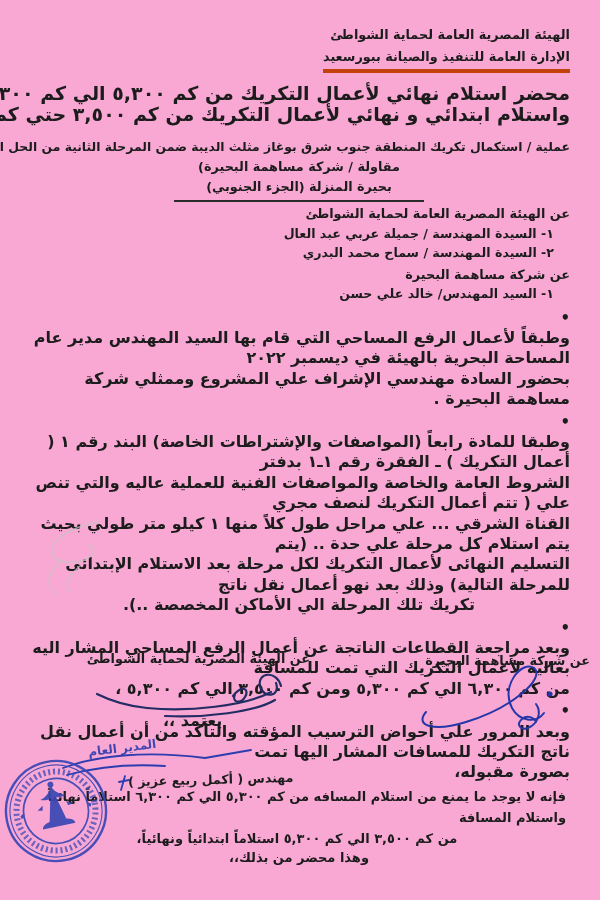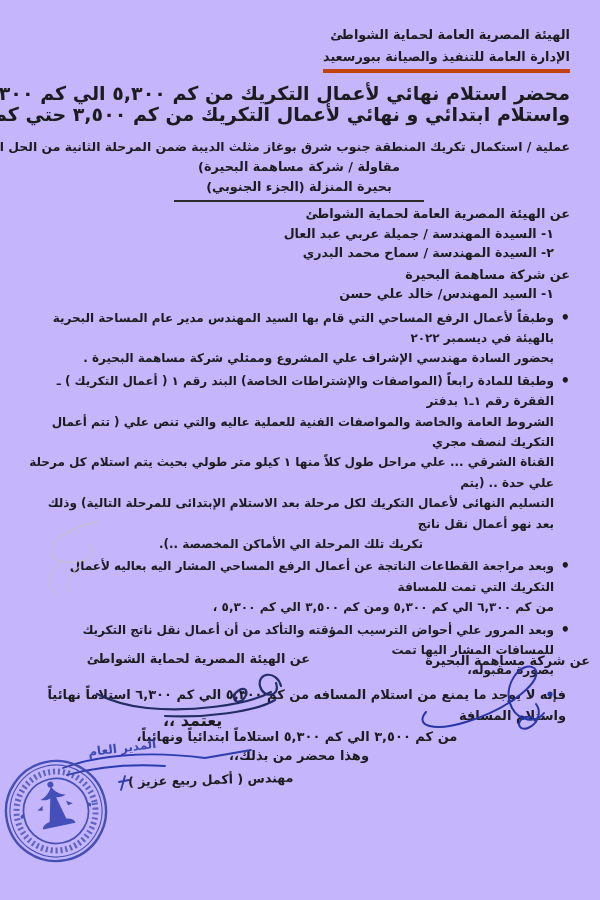--- a/index.html
+++ b/index.html
@@ -1,37 +1,37 @@
 <!DOCTYPE html>
 <html lang="ar" dir="rtl"><head>
 <meta charset="utf-8">
 <style>
   html,body{margin:0;padding:0;background:#e8e8e8;}
   .page{
     position:relative;width:600px;height:900px;margin:0 auto;
-    background:#c4b5fd;overflow:hidden;color:#1c1c1c;
+    background:#f9a8d4;overflow:hidden;color:#1c1c1c;
     font-family:"DejaVu Sans", sans-serif;font-weight:700;direction:rtl;
   }
   .content{padding:24px 30px 0 28px;}
   
   .hdr{text-align:right;font-size:12.8px;line-height:22px;}
   .hdr .u{display:inline-block;border-bottom:4px solid #c2410c;padding-bottom:1px;}
   
   .title{text-align:center;font-size:19px;line-height:21px;margin-top:10px;white-space:nowrap;}
   
   .subj1{text-align:center;font-size:12.4px;margin-top:12px;line-height:20px;white-space:nowrap;}
   .subjc{text-align:center;font-size:12.8px;line-height:20px;}
   .rule{width:250px;margin:3px auto 0 auto;border-top:2.4px solid #2a2a2a;}
   
   .intro{margin-top:10px;font-size:13.2px;line-height:20px;}
   .heading{font-size:12.8px;line-height:19.5px;margin-top:2px;}
   .member{padding-right:16px;line-height:19.5px;font-size:12.6px;}
   
   .bullets{margin-top:4px;}
-  .bullet{display:flex;margin-bottom:2px;font-size:12px;line-height:20.4px;}
+  .bullet{display:flex;margin-bottom:2px;font-size:16px;line-height:20.4px;flex-direction:column;}
   .bullet .dot{width:16px;flex:none;}
   .bullet .dot::before{content:"\2022";font-size:15px;}
   .bullet .lines{flex:1;}
   .bline{text-align:right;}
   .bline.center{text-align:center;}
   
   .concl{font-size:13px;line-height:21px;margin-top:3px;padding-right:4px;}
   .concl .l2{text-align:center;}
   .closing{text-align:center;margin-top:1px;font-size:13px;}
   

